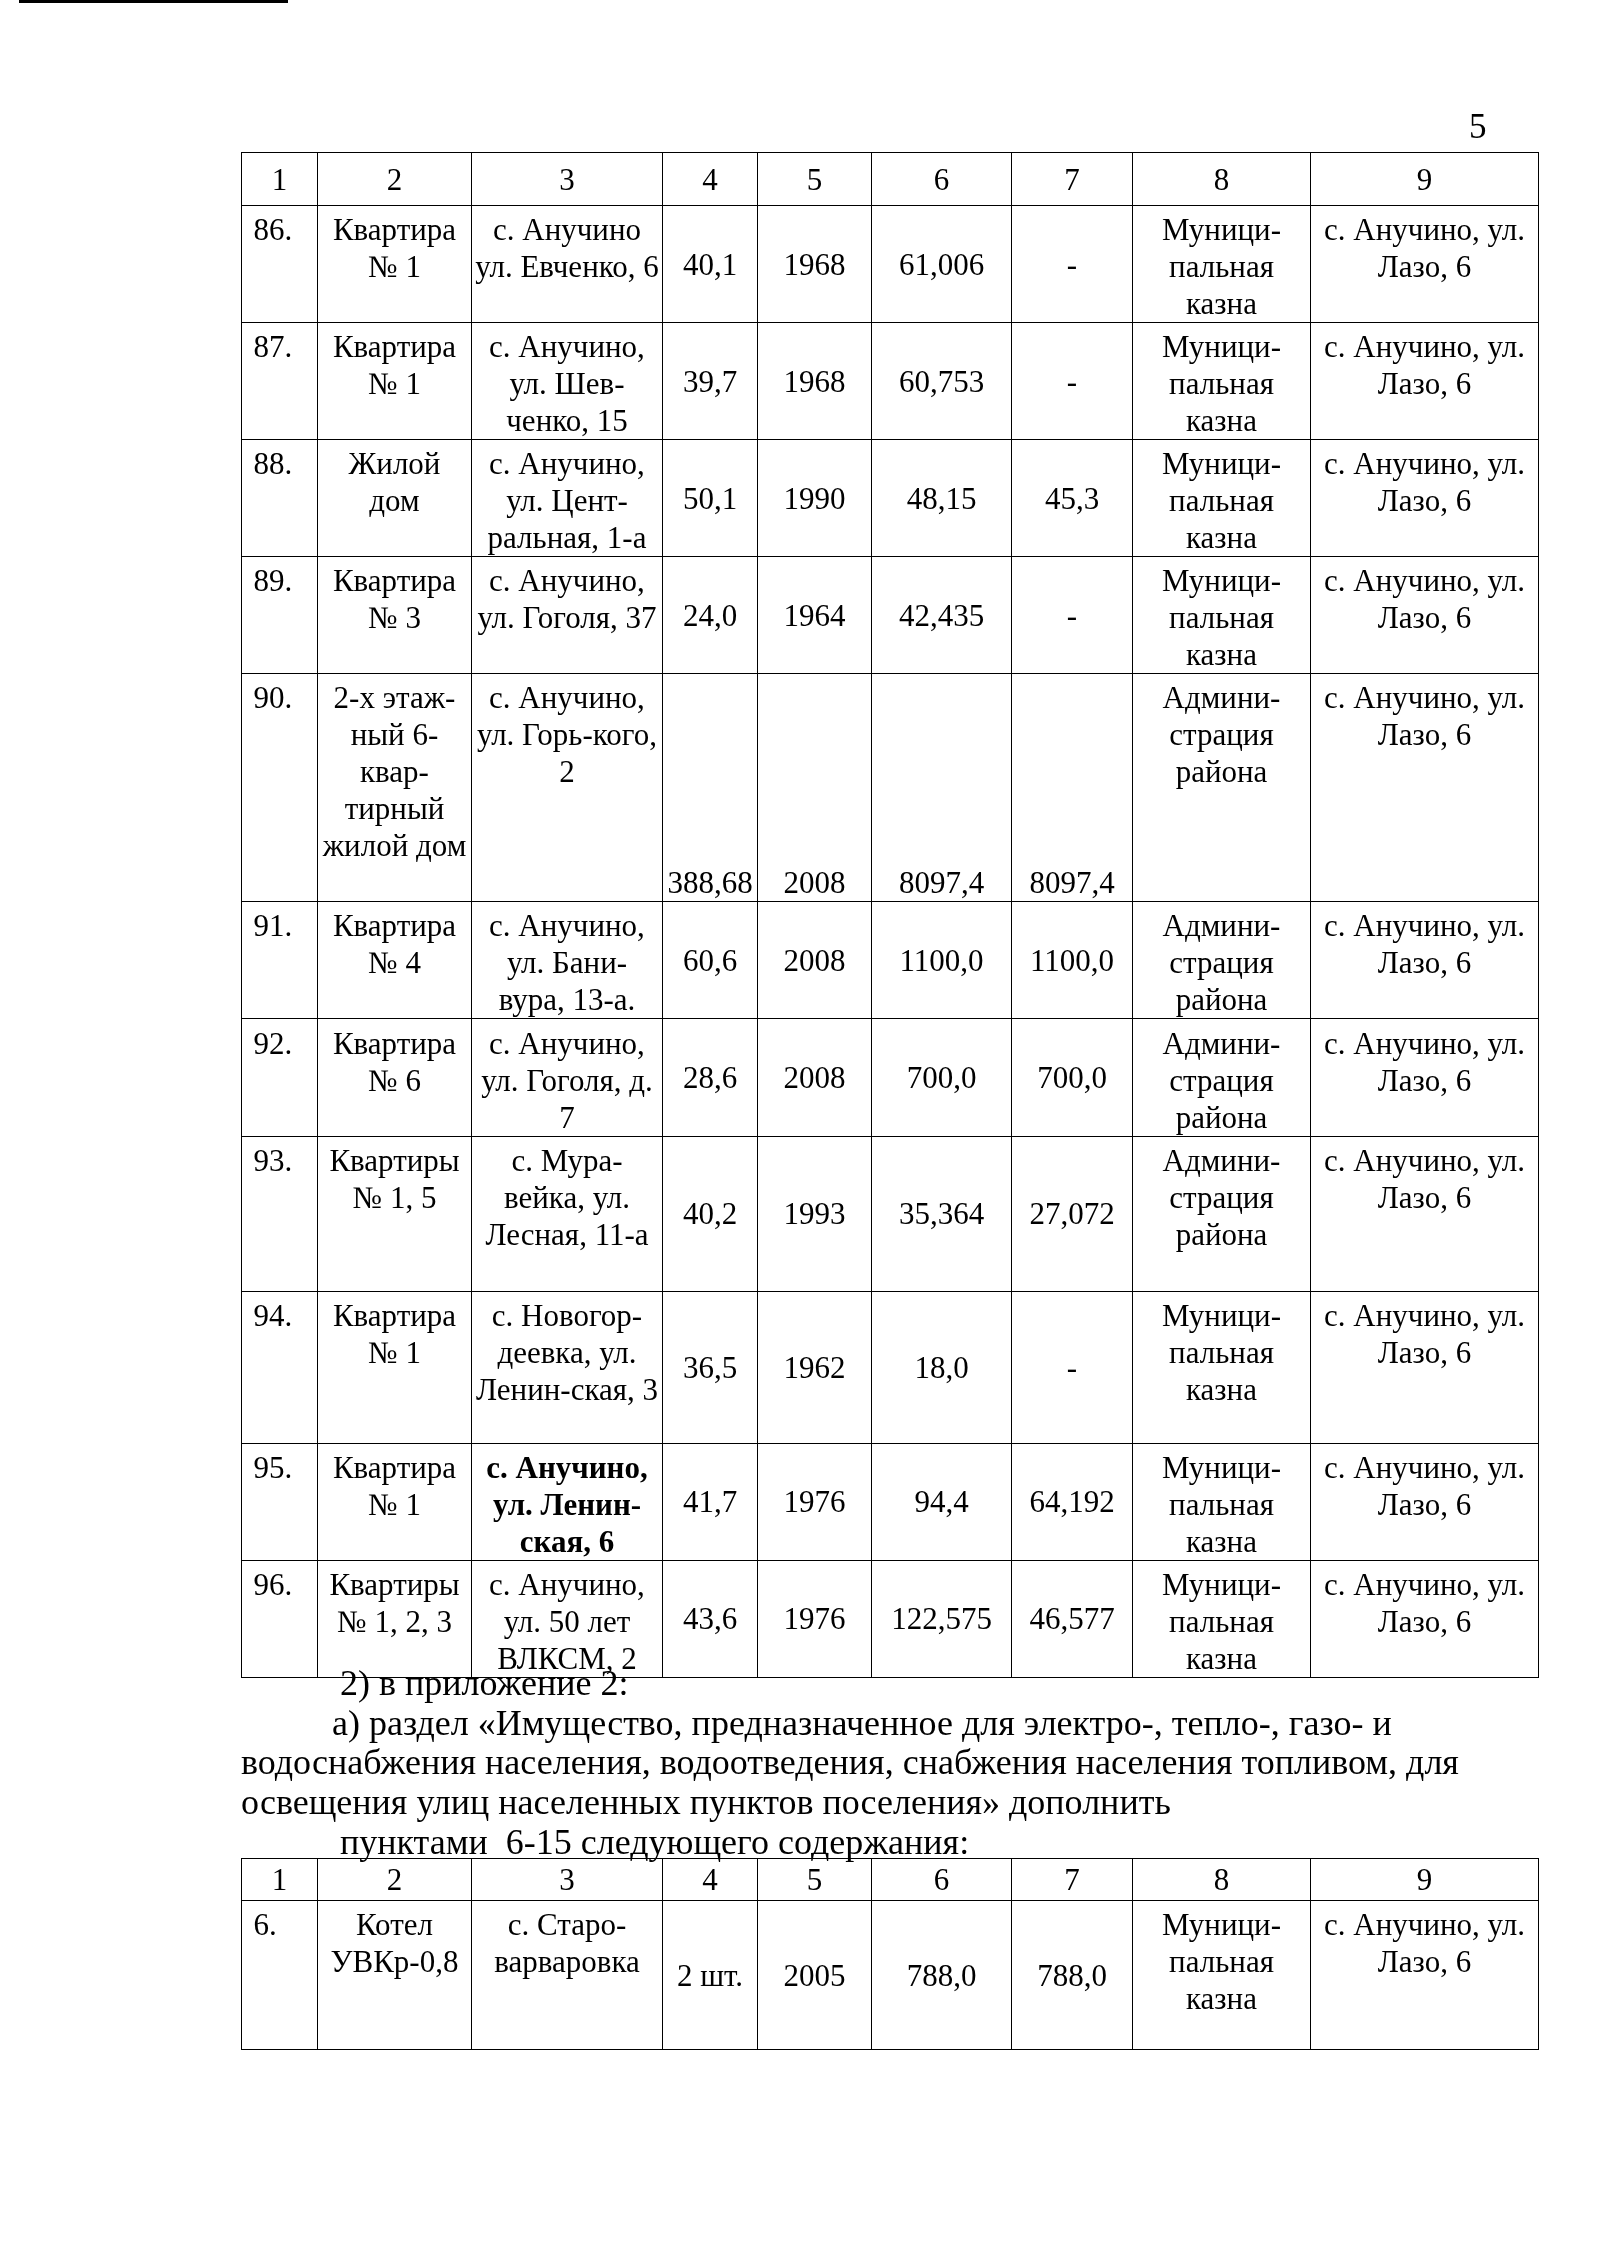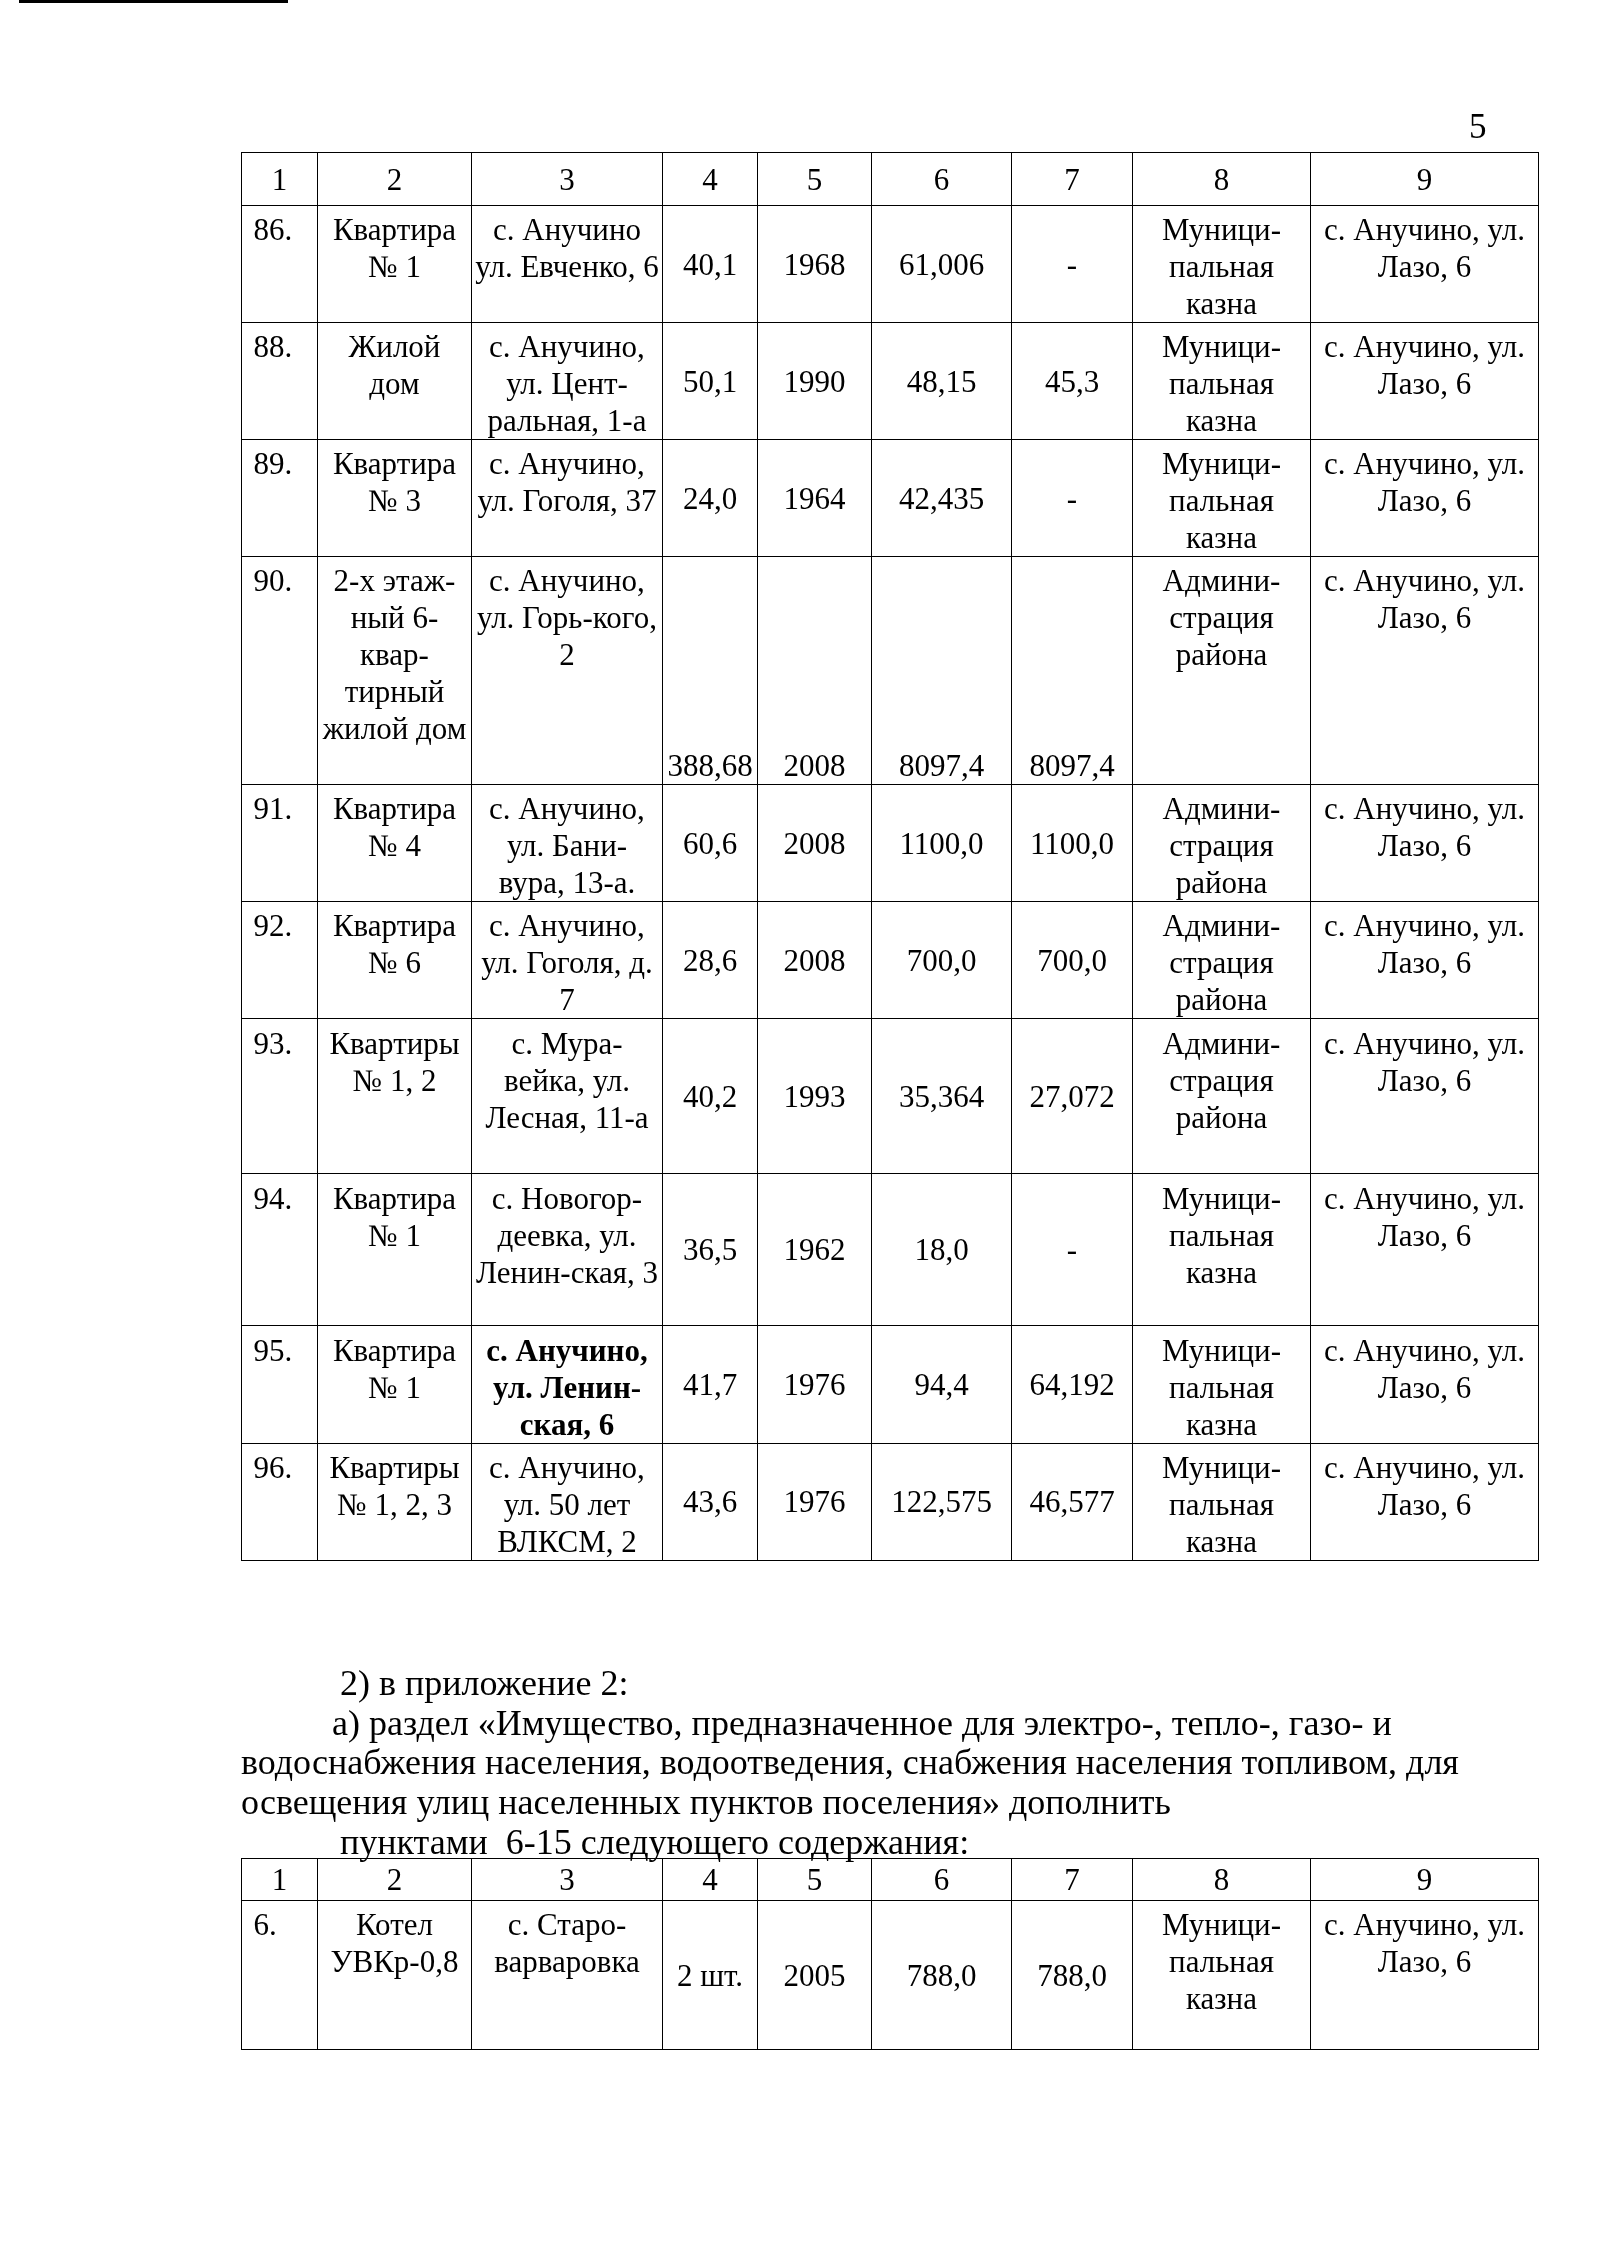--- a/index.html
+++ b/index.html
@@ -53,20 +53,31 @@
         <td class="top" style="padding-top: 5.1px;">Квартира № 1</td>
         <td class="top" style="padding-top: 5.1px;">с. Анучино ул. Евченко, 6</td>
         <td>40,1</td>
         <td>1968</td>
         <td>61,006</td>
         <td>-</td>
         <td class="top" style="padding-top: 5.1px;">Муници-пальная казна</td>
         <td class="top" style="padding-top: 5.1px;">с. Анучино, ул. Лазо, 6</td>
       </tr>
       <tr style="height: 116px;">
+        <td class="num" style="padding-top: 5.1px;">87.</td>
+        <td class="top" style="padding-top: 5.1px;">Квартира № 1</td>
+        <td class="top" style="padding-top: 5.1px;">с. Анучино, ул. Шев-ченко, 15</td>
+        <td>39,7</td>
+        <td>1968</td>
+        <td>60,753</td>
+        <td>-</td>
+        <td class="top" style="padding-top: 5.1px;">Муници-пальная казна</td>
+        <td class="top" style="padding-top: 5.1px;">с. Анучино, ул. Лазо, 6</td>
+      </tr>
+      <tr style="height: 116px;">
         <td class="num" style="padding-top: 5.1px;">88.</td>
         <td class="top" style="padding-top: 5.1px;">Жилой дом</td>
         <td class="top" style="padding-top: 5.1px;">с. Анучино, ул. Цент-ральная, 1-а</td>
         <td>50,1</td>
         <td>1990</td>
         <td>48,15</td>
         <td>45,3</td>
         <td class="top" style="padding-top: 5.1px;">Муници-пальная казна</td>
         <td class="top" style="padding-top: 5.1px;">с. Анучино, ул. Лазо, 6</td>
       </tr>
@@ -109,21 +120,21 @@
         <td class="top" style="padding-top: 5.1px; text-align: center;">с. Анучино, ул. Гоголя, д. 7</td>
         <td>28,6</td>
         <td>2008</td>
         <td>700,0</td>
         <td>700,0</td>
         <td class="top" style="padding-top: 5.1px;">Админи-страция района</td>
         <td class="top" style="padding-top: 5.1px;">с. Анучино, ул. Лазо, 6</td>
       </tr>
       <tr style="height: 155px;">
         <td class="num" style="padding-top: 5.1px;">93.</td>
-        <td class="top" style="padding-top: 5.1px;">Квартиры № 1, 2</td>
+        <td class="top" style="padding-top: 5.1px;">Квартиры № 1, 5</td>
         <td class="top" style="padding-top: 5.1px;">с. Мура-вейка, ул. Лесная, 11-а</td>
         <td>40,2</td>
         <td>1993</td>
         <td>35,364</td>
         <td>27,072</td>
         <td class="top" style="padding-top: 5.1px;">Админи-страция района</td>
         <td class="top" style="padding-top: 5.1px;">с. Анучино, ул. Лазо, 6</td>
       </tr>
       <tr style="height: 152px;">
         <td class="num" style="padding-top: 5.1px;">94.</td>

